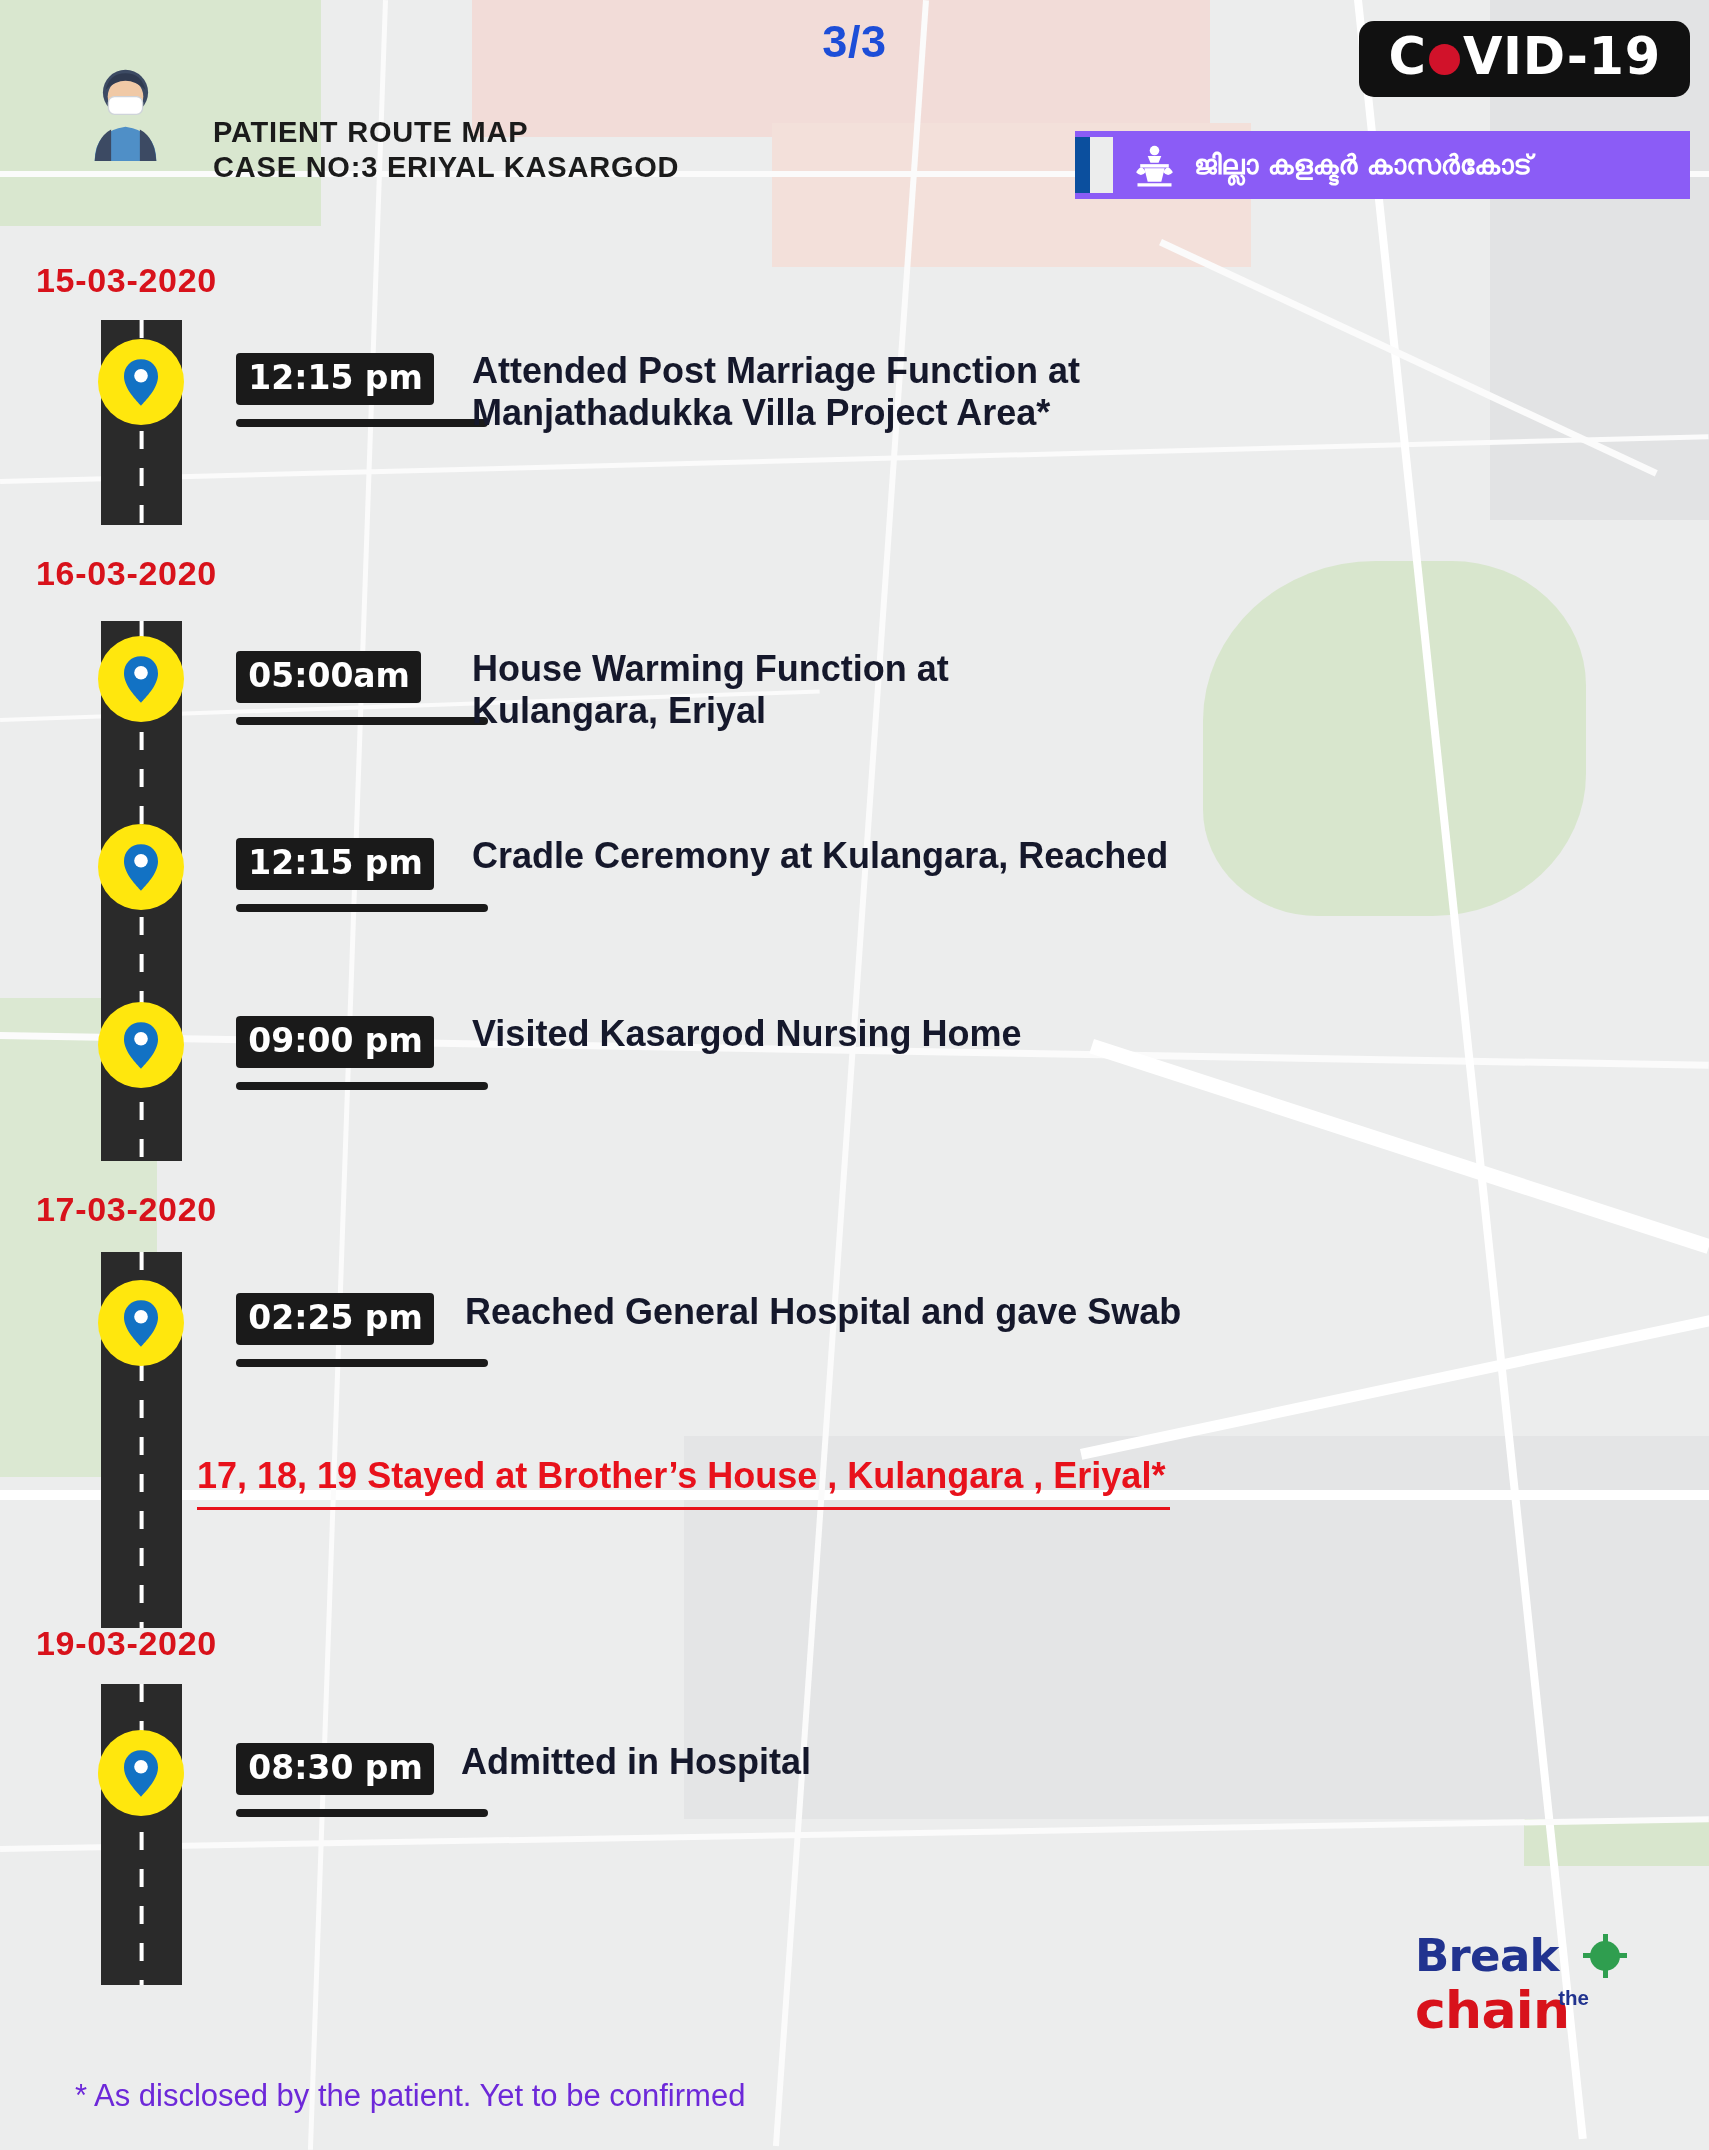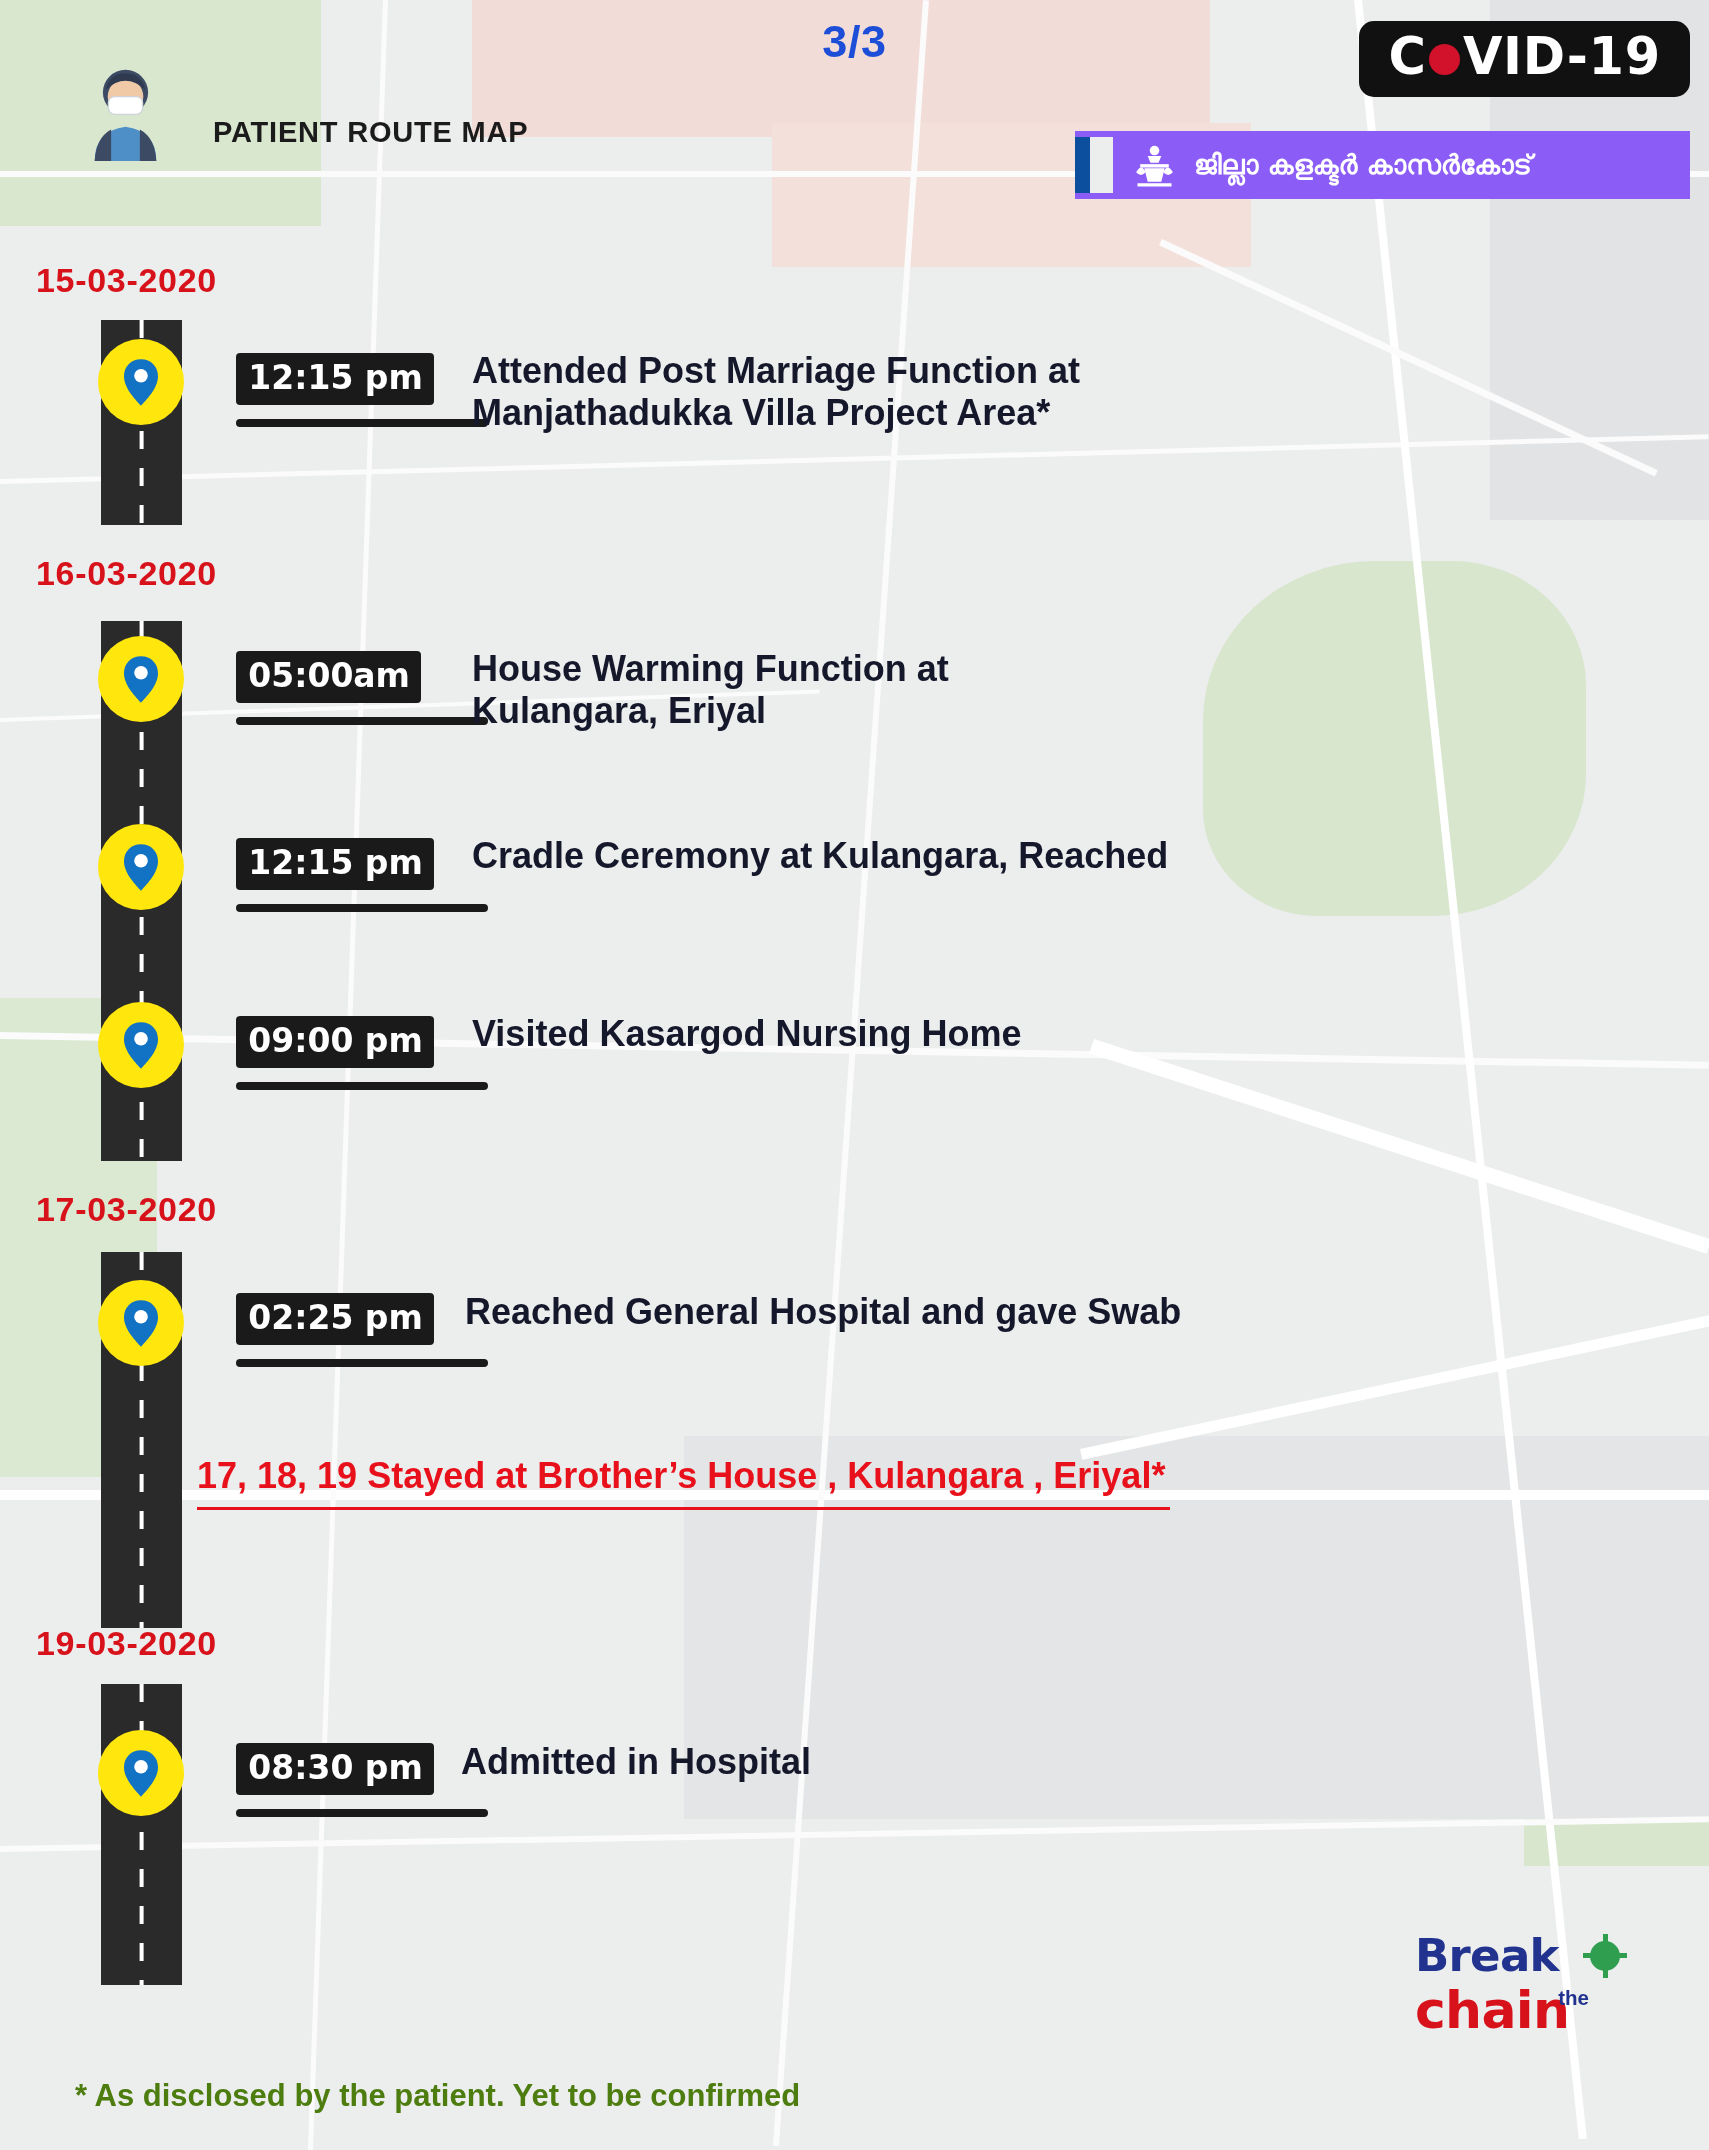--- a/index.html
+++ b/index.html
@@ -215,22 +215,22 @@
     padding-bottom: 9.6px;
     padding-right: 4.1px;
     white-space: nowrap;
   }
 
   .footnote {
     position: absolute;
     left: 75px;
     top: 2078px;
     font-size: 31px;
-    font-weight: bold;
-    color: #4d7c0f;
+    font-weight: normal;
+    color: #6d28d9;
   }
 
   
   .btc {
     position: absolute;
     right: 82px;
     top: 1935px;
     width: 212px;
     height: 137px;
     text-align: left;
@@ -309,20 +309,21 @@
     <path d="M36 36 q29 -26 58 0 q-6 -24 -29 -24 q-23 0 -29 24z" fill="#2f3a50"></path>
     <rect x="40" y="46" width="50" height="26" rx="9" fill="#ffffff" stroke="#cfd4da" stroke-width="2"></rect>
     <path d="M20 140 q0 -44 45 -50 q45 6 45 50z" fill="#4f8fc7"></path>
     <path d="M20 140 q2 -34 24 -46 l0 46z" fill="#3c4a63"></path>
     <path d="M110 140 q-2 -34 -24 -46 l0 46z" fill="#3c4a63"></path>
   </svg>
 </div>
 
 <div class="title-block">
   <div>PATIENT ROUTE MAP</div>
+  <div>CASE NO:3 ERIYAL KASARGOD</div>
 </div>
 
 <div class="covid-badge">
   <span>C</span>
   <span class="v-dot"></span>
   <span>VID-19</span>
 </div>
 
 <div class="collector-bar">
   <div class="accent"></div>

